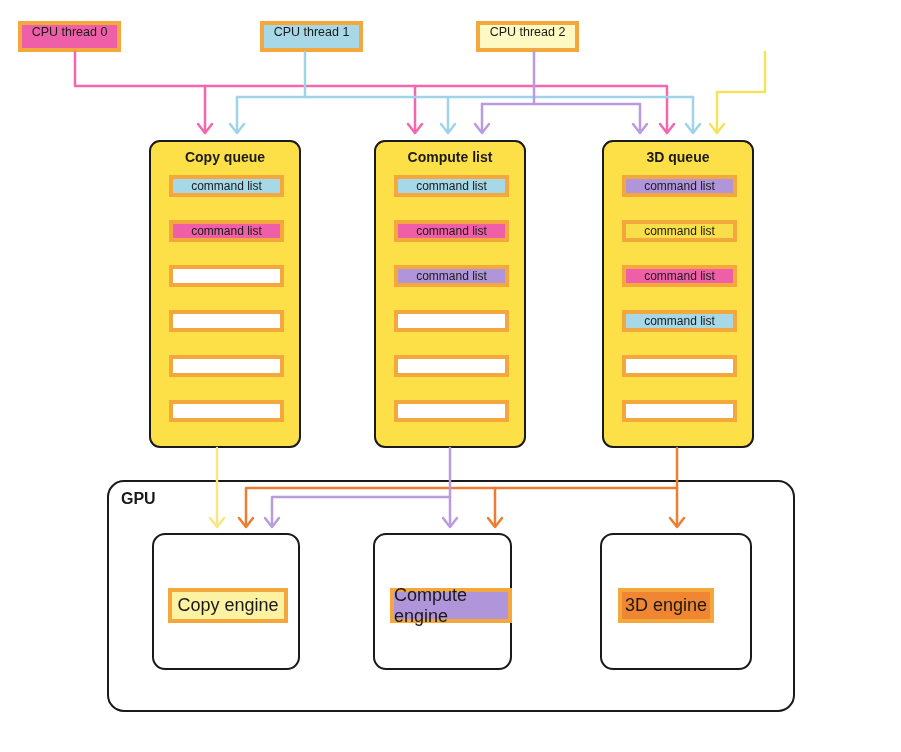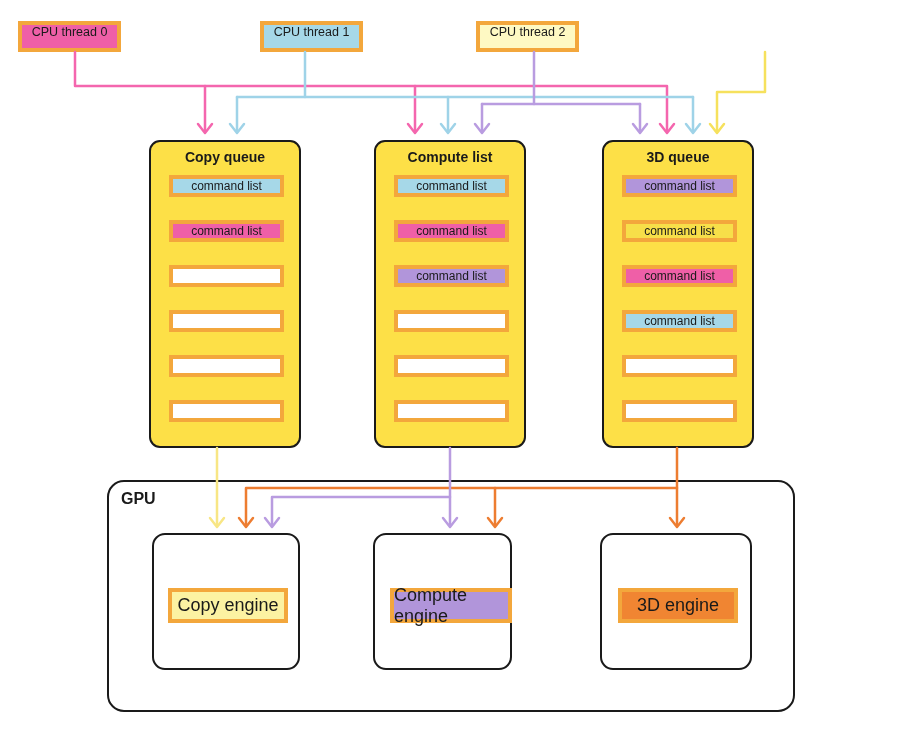--- a/index.html
+++ b/index.html
@@ -137,21 +137,21 @@
     <div class="gpu-label">GPU</div>
   </div>
 
   <div class="engine-box" style="left:152px;width:148px;">
     <div class="engine-badge" style="left: 14px; width: 120px; background: rgb(252, 242, 162); border-color: rgb(243, 167, 60);">Copy engine</div>
   </div>
   <div class="engine-box" style="left:373px;width:139px;">
     <div class="engine-badge" style="left: 15px; width: 122px; background: rgb(177, 149, 218); border-color: rgb(243, 167, 60);">Compute engine</div>
   </div>
   <div class="engine-box" style="left:600px;width:152px;">
-    <div class="engine-badge" style="left: 16px; width: 120px; background: rgb(240, 133, 50); border-color: rgb(243, 167, 60);">3D engine</div>
+    <div class="engine-badge" style="left: 16px; width: 96px; background: rgb(240, 133, 50); border-color: rgb(243, 167, 60);">3D engine</div>
   </div>
 
   <svg class="connectors" width="901" height="752" viewBox="0 0 901 752">
 
     <g style="stroke: rgb(244, 102, 174);">
       <path d="M75 52 V86 H667 V131"></path>
       <path d="M205 86 V131"></path>
       <path d="M415 86 V131"></path>
       <path d="M198 124 L205 133 L212 124"></path>
       <path d="M408 124 L415 133 L422 124"></path>

